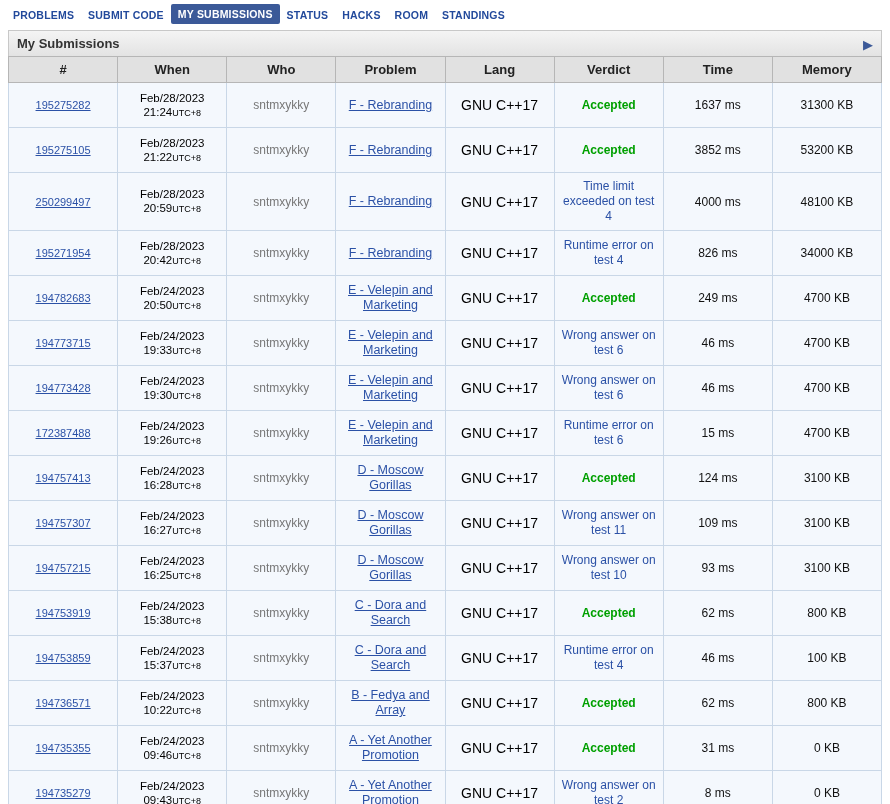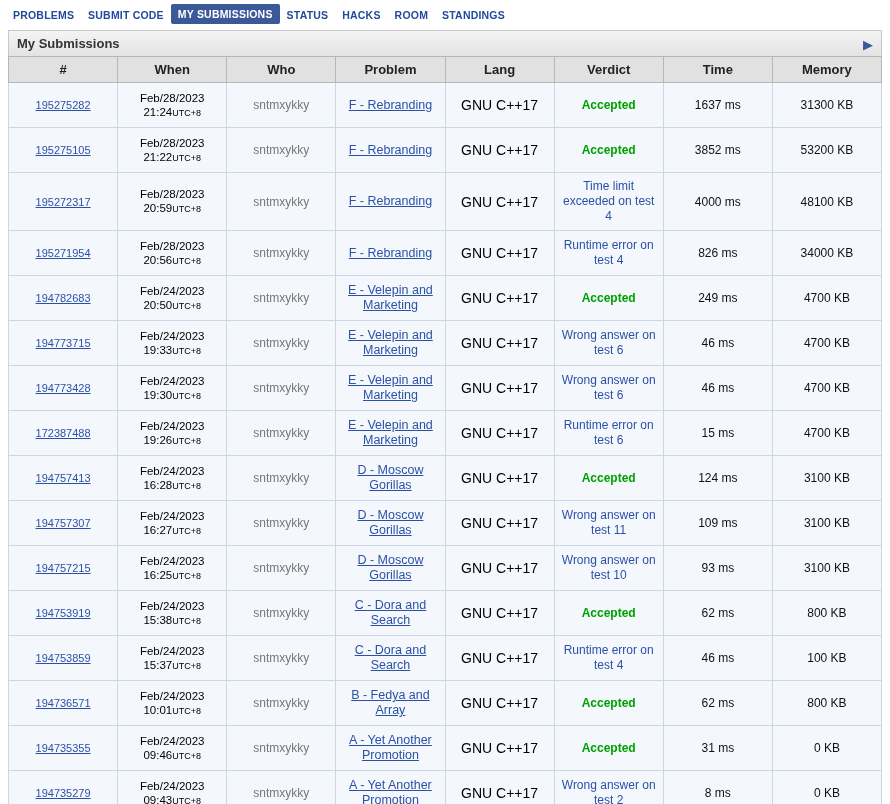--- a/index.html
+++ b/index.html
@@ -195,21 +195,21 @@
           <td class="col-lang">
             <div class="lang">GNU C++17</div>
           </td>
           <td class="col-verdict">
             <div class="verdict accepted">Accepted</div>
           </td>
           <td class="col-time"><span class="time">3852 ms</span></td>
           <td class="col-mem"><span class="mem">53200 KB</span></td>
         </tr>
         <tr>
-          <td class="col-id"><a class="link id-link">195272317</a></td>
+          <td class="col-id"><a class="link id-link">250299497</a></td>
           <td class="col-when">
             <div class="when">
               <div>Feb/28/2023</div>
               <div><span>20:59</span><span class="tz">UTC+8</span></div>
             </div>
           </td>
           <td class="col-who"><span class="who">sntmxykky</span></td>
           <td class="col-problem"><a class="link problem-link">F - Rebranding</a></td>
           <td class="col-lang">
             <div class="lang">GNU C++17</div>
@@ -218,21 +218,21 @@
             <div class="verdict failed">Time limit exceeded on test 4</div>
           </td>
           <td class="col-time"><span class="time">4000 ms</span></td>
           <td class="col-mem"><span class="mem">48100 KB</span></td>
         </tr>
         <tr>
           <td class="col-id"><a class="link id-link">195271954</a></td>
           <td class="col-when">
             <div class="when">
               <div>Feb/28/2023</div>
-              <div><span>20:56</span><span class="tz">UTC+8</span></div>
+              <div><span>20:42</span><span class="tz">UTC+8</span></div>
             </div>
           </td>
           <td class="col-who"><span class="who">sntmxykky</span></td>
           <td class="col-problem"><a class="link problem-link">F - Rebranding</a></td>
           <td class="col-lang">
             <div class="lang">GNU C++17</div>
           </td>
           <td class="col-verdict">
             <div class="verdict failed">Runtime error on test 4</div>
           </td>
@@ -408,21 +408,21 @@
             <div class="verdict failed">Runtime error on test 4</div>
           </td>
           <td class="col-time"><span class="time">46 ms</span></td>
           <td class="col-mem"><span class="mem">100 KB</span></td>
         </tr>
         <tr>
           <td class="col-id"><a class="link id-link">194736571</a></td>
           <td class="col-when">
             <div class="when">
               <div>Feb/24/2023</div>
-              <div><span>10:01</span><span class="tz">UTC+8</span></div>
+              <div><span>10:22</span><span class="tz">UTC+8</span></div>
             </div>
           </td>
           <td class="col-who"><span class="who">sntmxykky</span></td>
           <td class="col-problem"><a class="link problem-link">B - Fedya and Array</a></td>
           <td class="col-lang">
             <div class="lang">GNU C++17</div>
           </td>
           <td class="col-verdict">
             <div class="verdict accepted">Accepted</div>
           </td>

